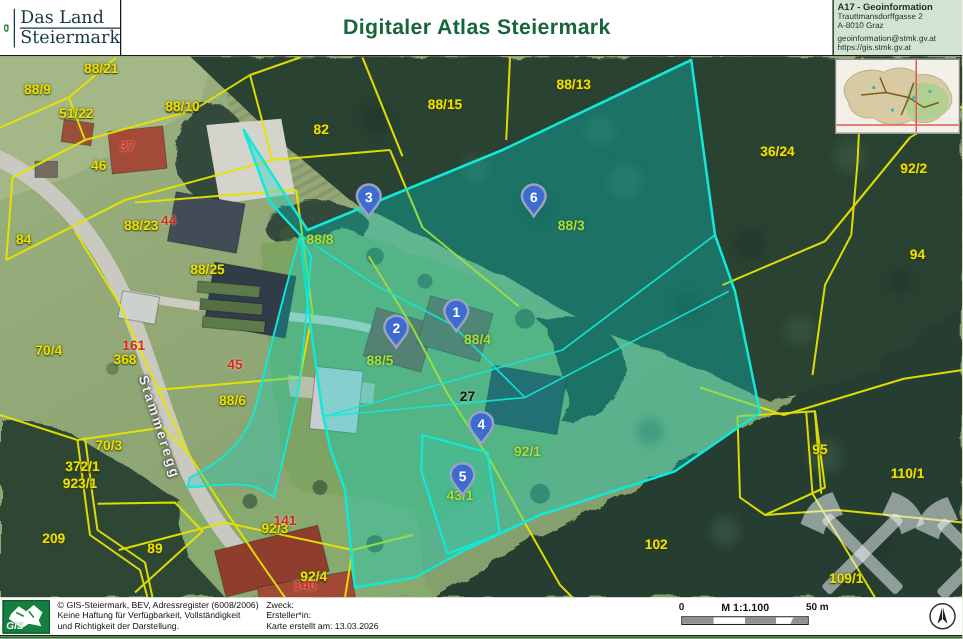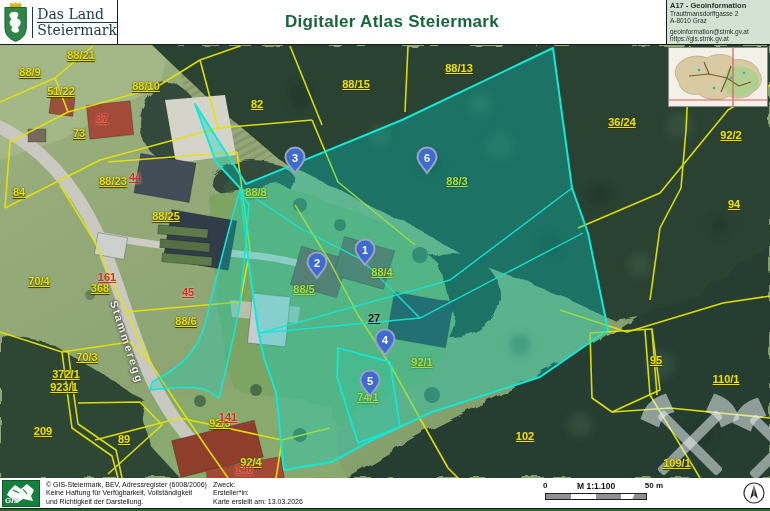--- a/index.html
+++ b/index.html
@@ -2,35 +2,35 @@
 <html><head>
 <meta charset="utf-8">
 <style>
   html,body{margin:0;padding:0;background:#fff;}
   .page{position:relative;width:770px;height:511px;overflow:hidden;
         font-family:"Liberation Sans",sans-serif;background:#fff;
         border-bottom:2px solid #2a6a2a;box-sizing:border-box;}
   
   .hdr{position:absolute;left:0;top:0;width:770px;height:45px;background:#fff;
        border-bottom:1px solid #1a1a1a;box-sizing:border-box;display:flex;}
-  .logo-block{width:118px;display:flex;align-items:center;gap:4px;padding-left:3px;
+  .logo-block{width:97px;display:flex;align-items:center;gap:4px;padding-left:3px;
        border-right:1px solid #1a1a1a;box-sizing:border-box;}
   .logo-text{font-family:"DejaVu Serif",serif;color:#173a44;font-size:14px;line-height:15px;
        border-left:1px solid #173a44;padding-left:4px;}
   .logo-text .l2{border-top:1px solid #173a44;}
   .title-block{flex:1;display:flex;align-items:center;justify-content:center;}
   .app-title{color:#17663b;font-size:17px;font-weight:600;letter-spacing:.3px;}
   .contact-box{width:104px;background:#d3e3d3;border-left:1px solid #1a1a1a;box-sizing:border-box;
        padding:2px 3px;font-size:6.5px;line-height:7.6px;color:#1c2e24;}
   .contact-box .dept{font-size:7.5px;font-weight:bold;}
   .contact-box .mail{margin-top:3px;}
   
   .map{position:absolute;left:0;top:45px;width:770px;height:433px;overflow:hidden;background:#85a26c;}
   .map svg.terrain{position:absolute;left:0;top:0;}
-  .plabel{position:absolute;transform:translate(-50%,-50%);font-size:11px;font-weight:bold;white-space:nowrap;text-decoration:underline;}
+  .plabel{position:absolute;transform:translate(-50%,-50%);font-size:11px;font-weight:bold;white-space:nowrap;}
   .plabel.yellow{color:#e8e10a;text-shadow:0 0 2px #4a4708,0 1px 1px rgba(40,40,0,.8);}
   .plabel.lime{color:#abdc3e;text-shadow:0 0 2px rgba(20,60,20,.8);}
   .plabel.red{color:#d62b1a;text-shadow:0 0 2px rgba(255,255,255,.65);}
   .plabel.black{color:#141414;text-shadow:0 0 2px rgba(255,255,255,.4);}
   .street-label{position:absolute;left:127px;top:297px;transform:translate(-50%,-50%) rotate(72deg);
        color:#efefef;font-size:11px;font-weight:bold;letter-spacing:2px;
        text-shadow:0 0 2px #333,0 0 3px #333;white-space:nowrap;}
   .marker{position:absolute;cursor:pointer;}
   .inset{position:absolute;left:668px;top:2px;width:100px;height:60px;background:#f3f0e7;
        border:1px solid #8a8a8a;box-sizing:border-box;}
@@ -241,21 +241,21 @@
           <path d="M572,143 L450,235 L260,288"></path>
         </g>
       </g>
     </svg>
 
     <div id="labels-layer">
         <span class="plabel yellow" style="left: 30px; top: 27px;">88/9</span>
         <span class="plabel yellow" style="left: 81px; top: 10px;">88/21</span>
         <span class="plabel yellow" style="left: 61px; top: 46px;">51/22</span>
         <span class="plabel yellow" style="left: 146px; top: 41px;">88/10</span>
-        <span class="plabel yellow" style="left: 79px; top: 88px;">73</span>
+        <span class="plabel yellow" style="left: 79px; top: 88px;">46</span>
         <span class="plabel red" style="left: 102px; top: 73px;">37</span>
         <span class="plabel yellow" style="left: 113px; top: 136px;">88/23</span>
         <span class="plabel red" style="left: 135px; top: 132px;">44</span>
         <span class="plabel yellow" style="left: 19px; top: 147px;">84</span>
         <span class="plabel yellow" style="left: 166px; top: 171px;">88/25</span>
         <span class="plabel yellow" style="left: 257px; top: 59px;">82</span>
         <span class="plabel yellow" style="left: 356px; top: 39px;">88/15</span>
         <span class="plabel yellow" style="left: 459px; top: 23px;">88/13</span>
         <span class="plabel yellow" style="left: 622px; top: 77px;">36/24</span>
         <span class="plabel yellow" style="left: 731px; top: 90px;">92/2</span>
@@ -276,21 +276,21 @@
         <span class="plabel red" style="left: 244px; top: 424px;">140</span>
         <span class="plabel yellow" style="left: 525px; top: 391px;">102</span>
         <span class="plabel yellow" style="left: 624px; top: 315px; margin-left: 32px;">95</span>
         <span class="plabel yellow" style="left: 726px; top: 334px;">110/1</span>
         <span class="plabel yellow" style="left: 677px; top: 404px; margin-top: 14px;">109/1</span>
         <span class="plabel lime" style="left: 256px; top: 147px;">88/8</span>
         <span class="plabel lime" style="left: 457px; top: 136px;">88/3</span>
         <span class="plabel lime" style="left: 382px; top: 227px;">88/4</span>
         <span class="plabel lime" style="left: 304px; top: 244px;">88/5</span>
         <span class="plabel lime" style="left: 422px; top: 317px;">92/1</span>
-        <span class="plabel lime" style="left: 368px; top: 352px;">74/1</span>
+        <span class="plabel lime" style="left: 368px; top: 352px;">43/1</span>
         <span class="plabel black" style="left: 374px; top: 273px;">27</span>
       </div>
 
     <div class="street-label">Stammeregg</div>
 
     <div id="markers-layer">
         <div class="marker" style="left: 352px; top: 193px;"><svg width="26" height="32" viewBox="-13 -12 26 32">
             <path d="M0,15 C-4.5,8 -9.5,5 -9.5,-1 A9.5,9.5 0 1 1 9.5,-1 C9.5,5 4.5,8 0,15 Z" fill="#3e6bcf" stroke="#99a2c2" stroke-width="2"></path>
             <text x="0" y="3.5" text-anchor="middle" font-size="11" font-weight="bold" fill="#fff" font-family="Liberation Sans, sans-serif">1</text>
           </svg></div>

